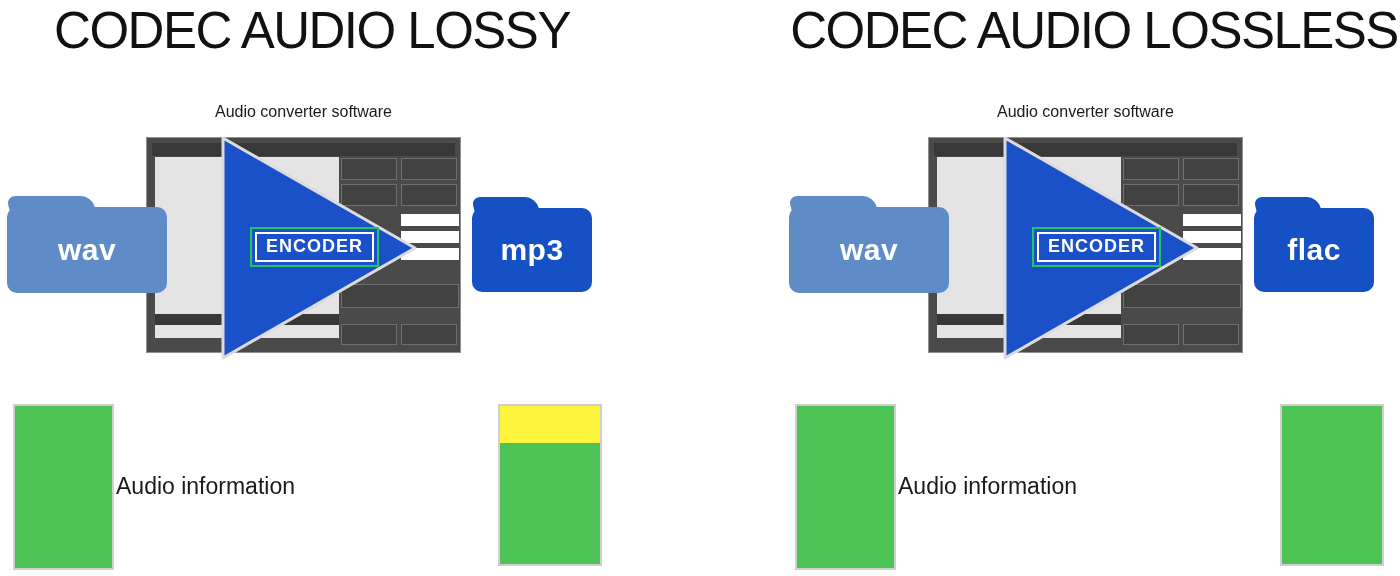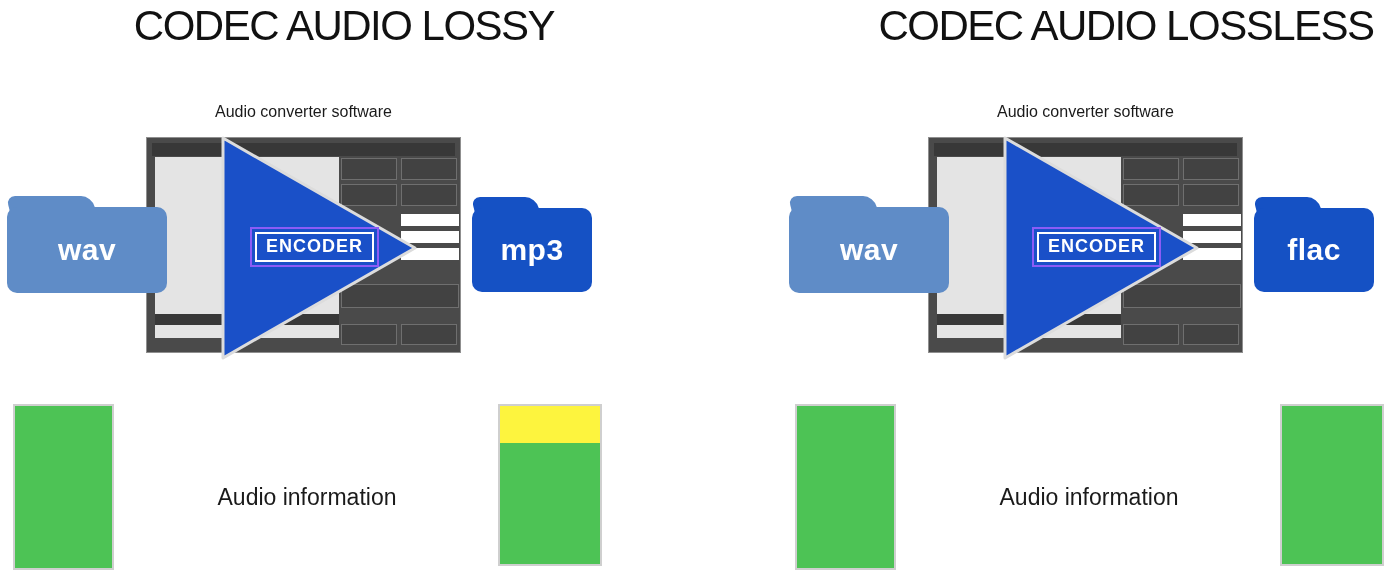--- a/index.html
+++ b/index.html
@@ -20,22 +20,22 @@
     font-family:"Liberation Sans","DejaVu Sans",sans-serif;}
   .stage{position:relative;width:1400px;height:576px;background:#fff;}
   .panel{position:absolute;top:0;width:700px;height:576px;}
   .panel.p0{left:0;}
   .panel.p1{left:700px;}
   .content{position:absolute;top:0;width:612px;height:576px;}
   .p0 .content{left:6px;}
   .p1 .content{left:88px;}
 
   .title{position:absolute;top:4px;left:50%;transform:translateX(-50%);
-    white-space:nowrap;font-size:42px;letter-spacing:-1.5px;color:var(--ink);
-    font-weight:400;line-height:1.05;margin-left:32px;}
+    white-space:nowrap;font-size:51px;letter-spacing:-1.5px;color:var(--ink);
+    font-weight:400;line-height:1.05;}
 
   .conv-label{position:absolute;left:140px;top:103px;width:315px;text-align:center;
     font-size:16px;color:#1a1a1a;}
 
   
   .window{position:absolute;left:140px;top:137px;width:315px;height:216px;
     background:var(--win-bg);border:1px solid #8f8f8f;}
   .win-topbar{position:absolute;left:5px;top:5px;width:303px;height:13px;background:var(--win-dark);}
   .win-lightpanel{position:absolute;left:8px;top:19px;width:184px;height:157px;background:var(--win-light);}
   .win-darkstrip{position:absolute;left:8px;top:176px;width:184px;height:11px;background:var(--win-dark);}
@@ -48,21 +48,21 @@
   .meter{position:absolute;left:254px;width:58px;height:12px;background:#ffffff;}
   .m1{top:76px;} .m2{top:93px;} .m3{top:110px;}
   .cwide{left:194px;top:146px;width:118px;height:24px;}
   .cb1{left:194px;top:186px;width:56px;height:21px;}
   .cb2{left:254px;top:186px;width:56px;height:21px;}
 
   
   .triangle{position:absolute;left:215px;top:135px;width:197px;height:226px;overflow:visible;}
   .triangle polygon{fill:var(--tri-blue);stroke:#dcdcdc;stroke-width:3;stroke-linejoin:round;}
   .encoder{position:absolute;left:244px;top:227px;}
-  .enc-outer{border:2px solid #8b5cf6;padding:3px;text-align:center;}
+  .enc-outer{border:2px solid #22c55e;padding:3px;text-align:center;}
   .enc-inner{border:2px solid #ffffff;padding:2px 9px;color:#ffffff;
     font-weight:bold;font-size:18px;letter-spacing:1px;line-height:1.2;}
 
   
   .folder{position:absolute;}
   .folder-in{left:1px;top:196px;width:160px;height:97px;}
   .folder-out{left:466px;top:197px;width:120px;height:95px;}
   .folder .tab{position:absolute;top:0;left:5px;width:54%;height:24px;
     border-radius:9px 11px 0 0;transform:skewX(14deg);transform-origin:bottom left;}
   .folder .fbody{position:absolute;left:0;right:0;top:11px;bottom:0;border-radius:10px;
@@ -70,21 +70,21 @@
   .folder-in .tab,.folder-in .fbody{background:var(--in-blue);}
   .folder-out .tab,.folder-out .fbody{background:var(--out-blue);}
   .folder .flabel{color:#ffffff;font-weight:bold;font-size:30px;letter-spacing:.5px;}
 
   
   .bar{position:absolute;top:404px;border:2px solid #cfcfcf;background:var(--green);
     display:flex;flex-direction:column;}
   .bar-in{left:7px;width:101px;height:166px;}
   .bar-out{left:492px;width:104px;height:162px;}
   .bar-loss{width:100%;height:37px;background:var(--yellow);flex:0 0 auto;}
-  .audio-info{position:absolute;left:110px;top:484px;width:382px;text-align:center;
+  .audio-info{position:absolute;left:110px;top:473px;width:382px;text-align:left;
     font-size:23px;color:#1a1a1a;}
 </style>
 </head>
 <body>
 
 <div class="stage">
 
   <div class="panel p0">
     <div class="content">
       <div class="title">CODEC AUDIO LOSSY</div>

